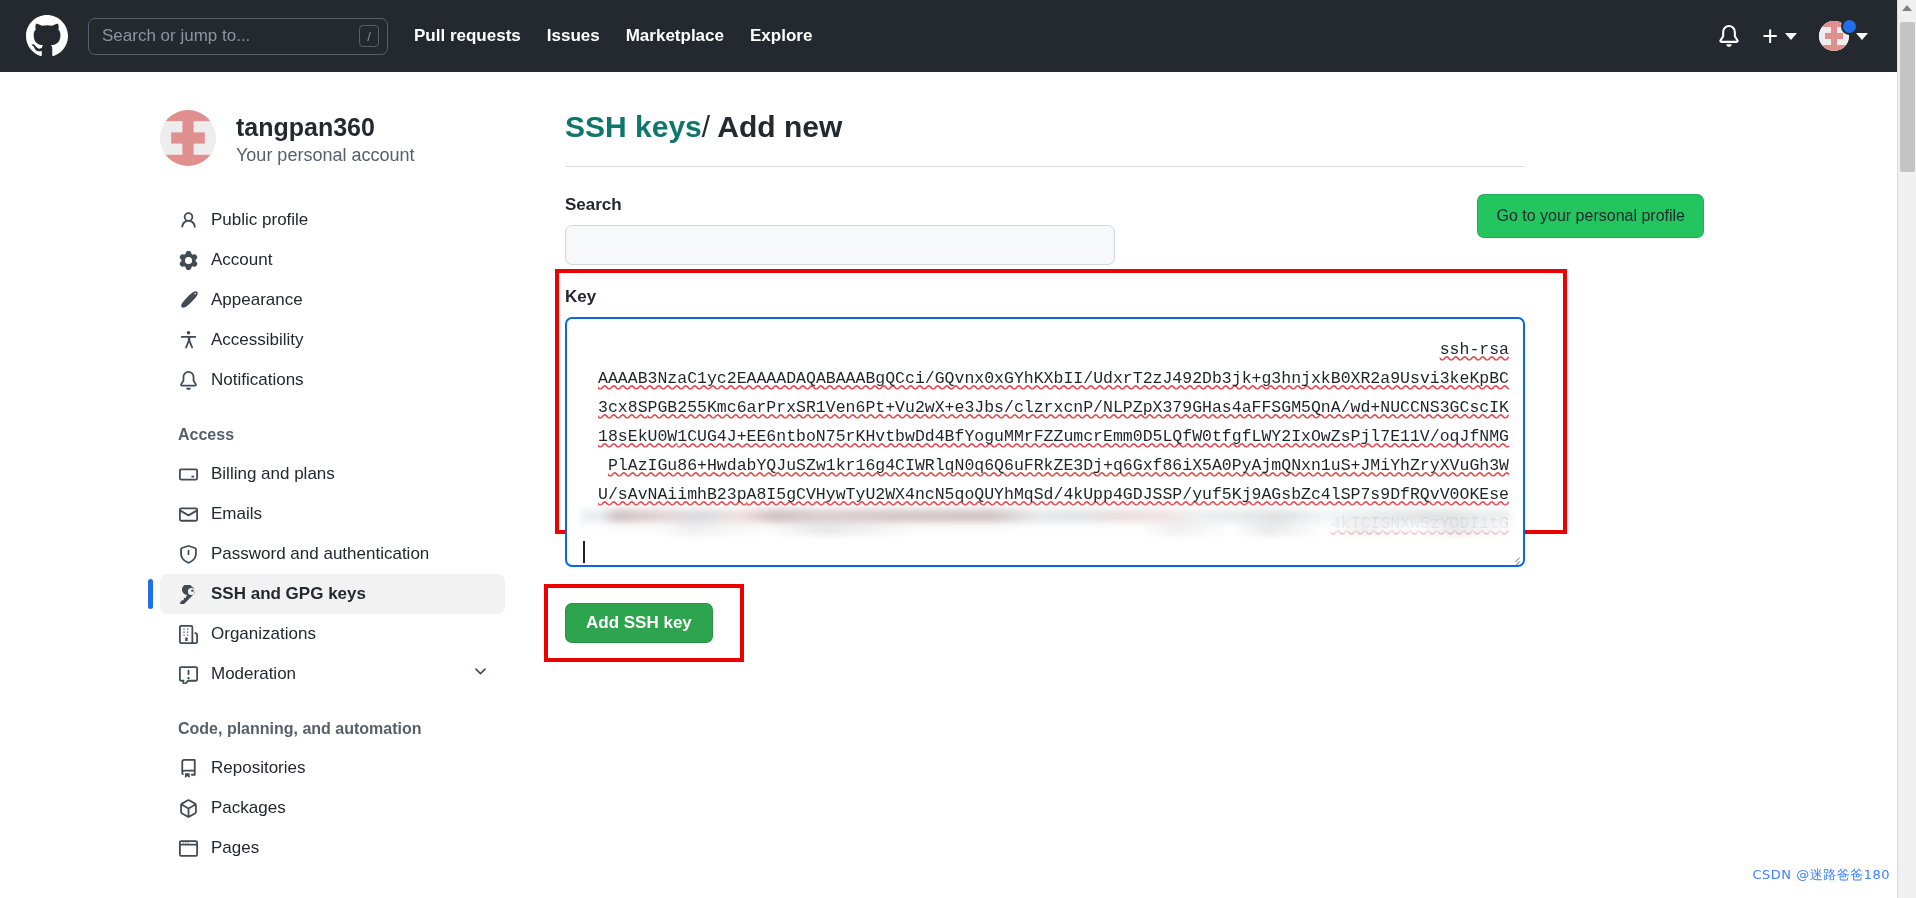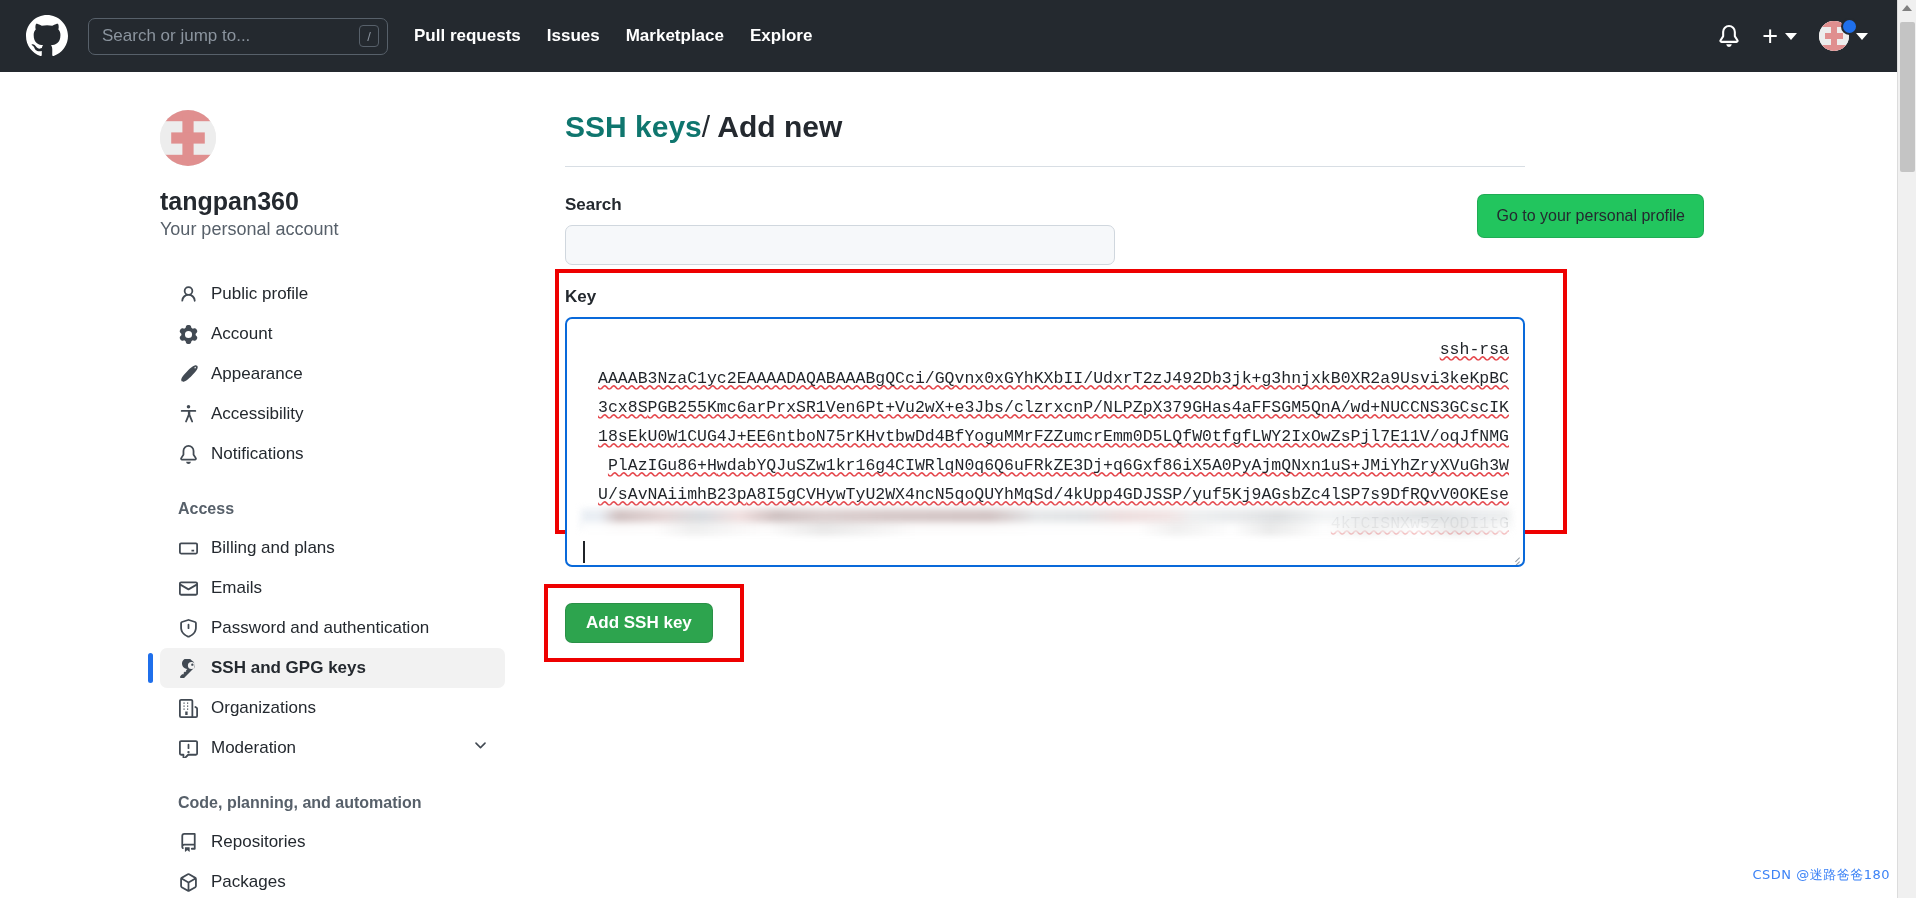--- a/index.html
+++ b/index.html
@@ -94,21 +94,21 @@
     position: absolute; top: 22px; left: 2px;
     width: 15px; height: 150px;
     background: #c4c4c4; border-radius: 2px;
   }
 
   
   .page { display: flex; padding: 0; position: relative; height: 826px; }
 
   .left-col { width: 520px; flex: 0 0 520px; padding-left: 160px; padding-top: 38px; }
 
-  .profile-head { display: flex; align-items: flex-start; gap: 20px; margin-bottom: 34px; flex-direction: column; }
+  .profile-head { display: flex; align-items: flex-end; gap: 20px; margin-bottom: 34px; }
   .avatar-lg {
     width: 56px; height: 56px; border-radius: 50%;
     overflow: hidden; background: #ededed; flex: 0 0 auto;
   }
   .avatar-lg .ident { width: 100%; height: 100%; display: block; }
   .profile-name { font-size: 25px; font-weight: bold; color: #24292f; line-height: 1.25; }
   .profile-sub { font-size: 18px; color: #57606a; margin-top: 2px; }
 
   .nav-list { width: 345px; }
   .nav-item {

